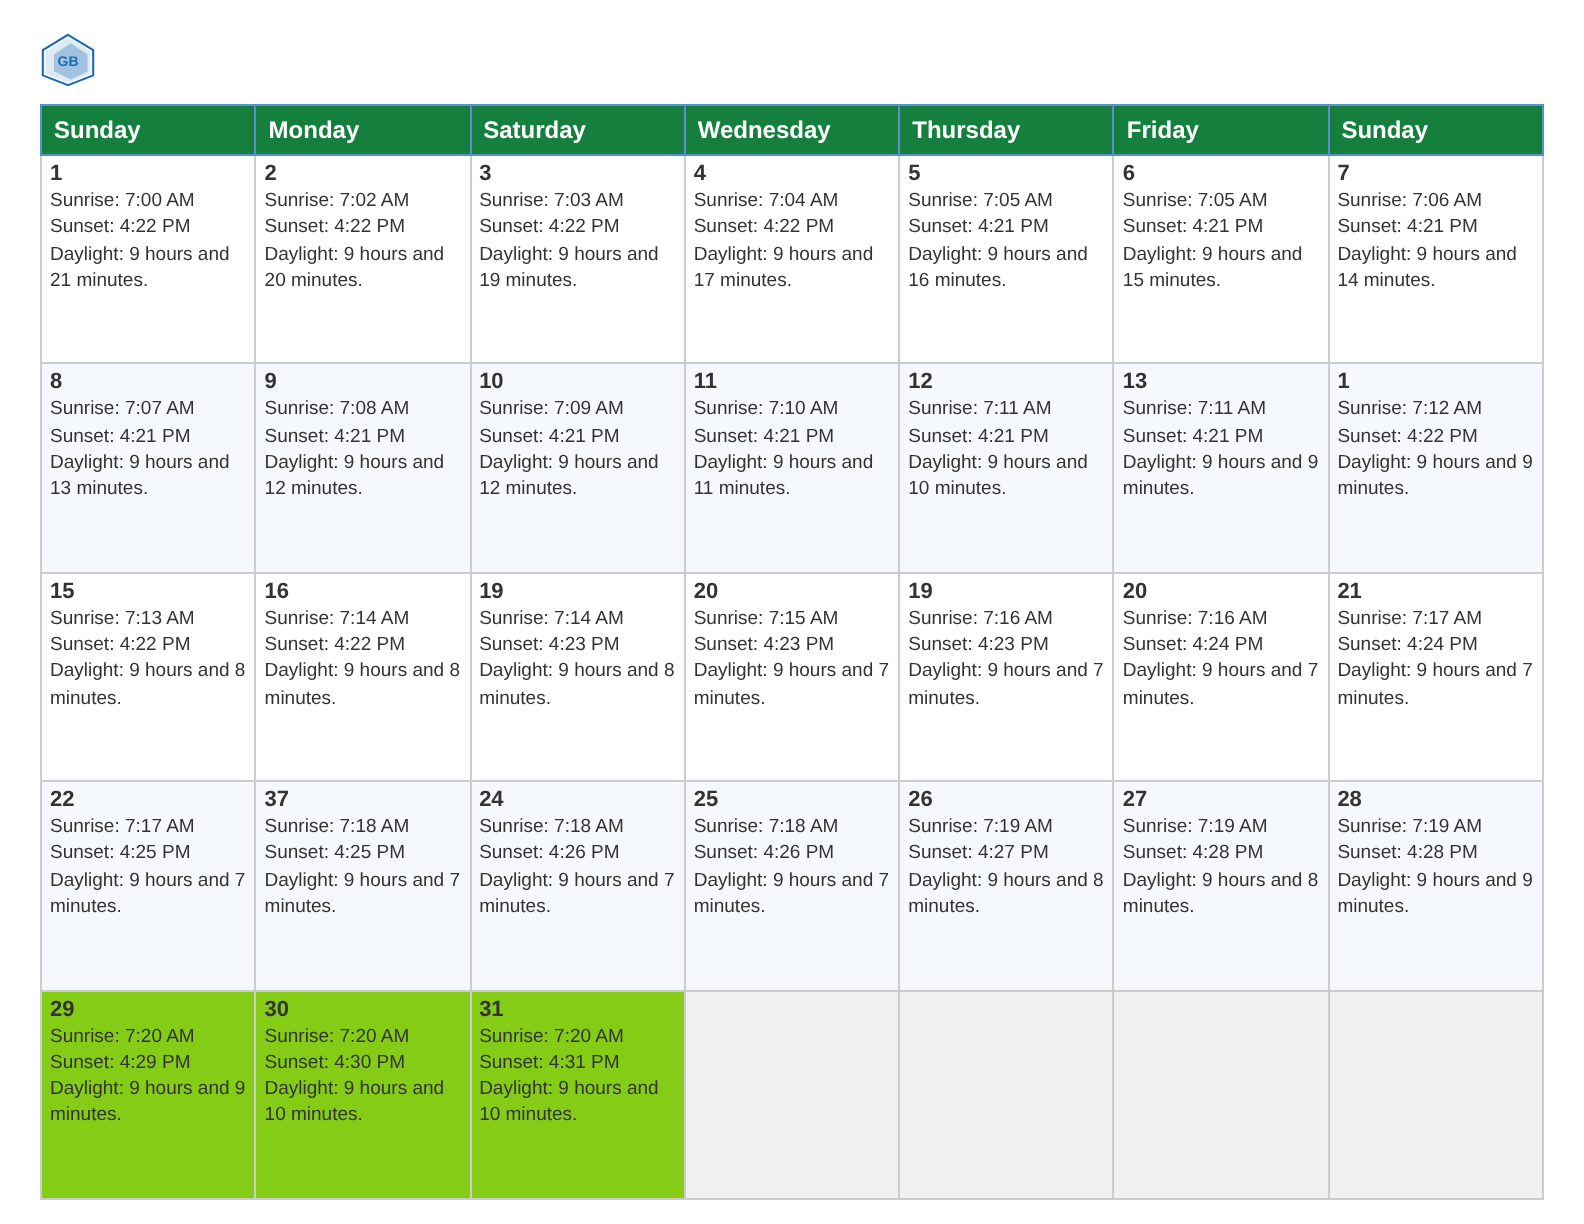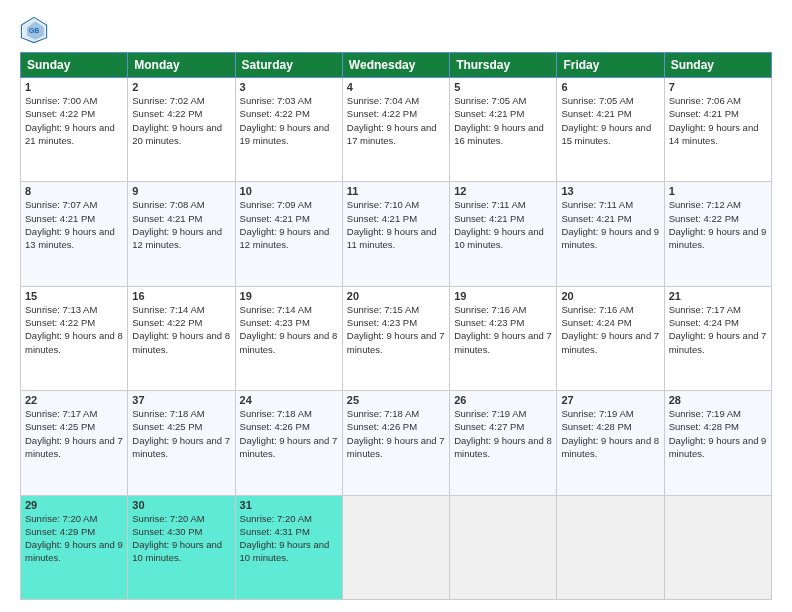--- a/index.html
+++ b/index.html
@@ -72,21 +72,21 @@
       border: 1px solid #ccc;
       padding: 3px 4px;
       font-size: 9.5px;
       color: #333;
       background: #fff;
     }
     .calendar tr:nth-child(even) td {
       background: #f5f8fc;
     }
     .calendar tr:last-child td {
-      background: #5eead4;
+      background: #84cc16;
     }
     .day-num {
       font-size: 11px;
       font-weight: bold;
       color: #333;
       display: block;
       margin-bottom: 1px;
     }
     .cell-text {
       line-height: 1.4;

